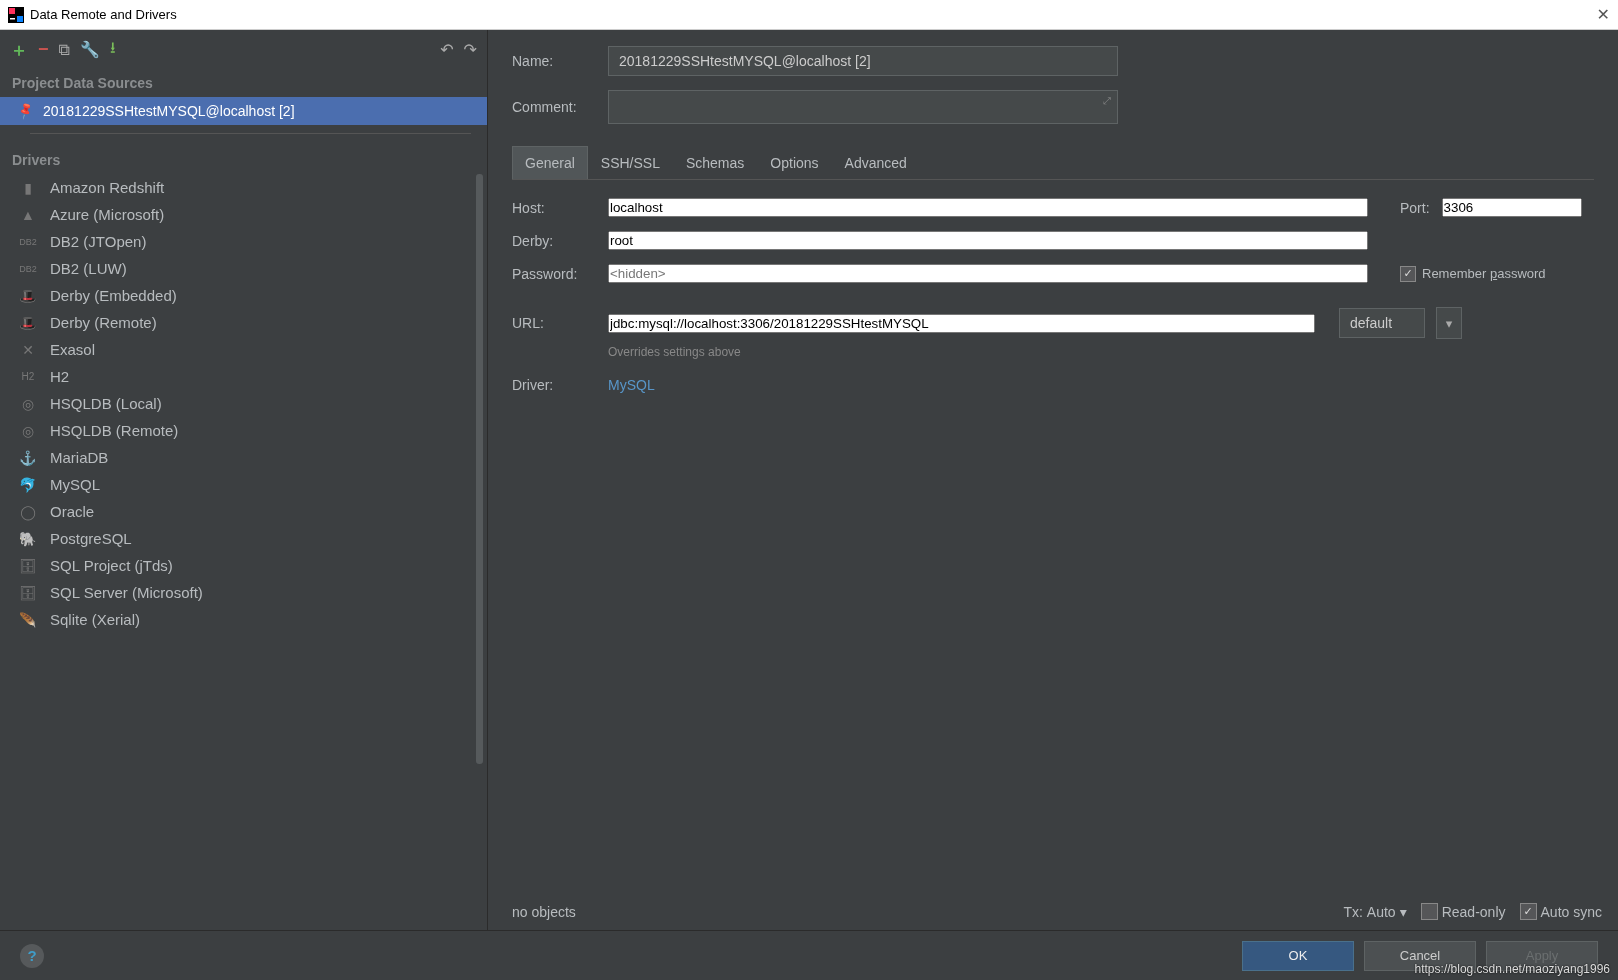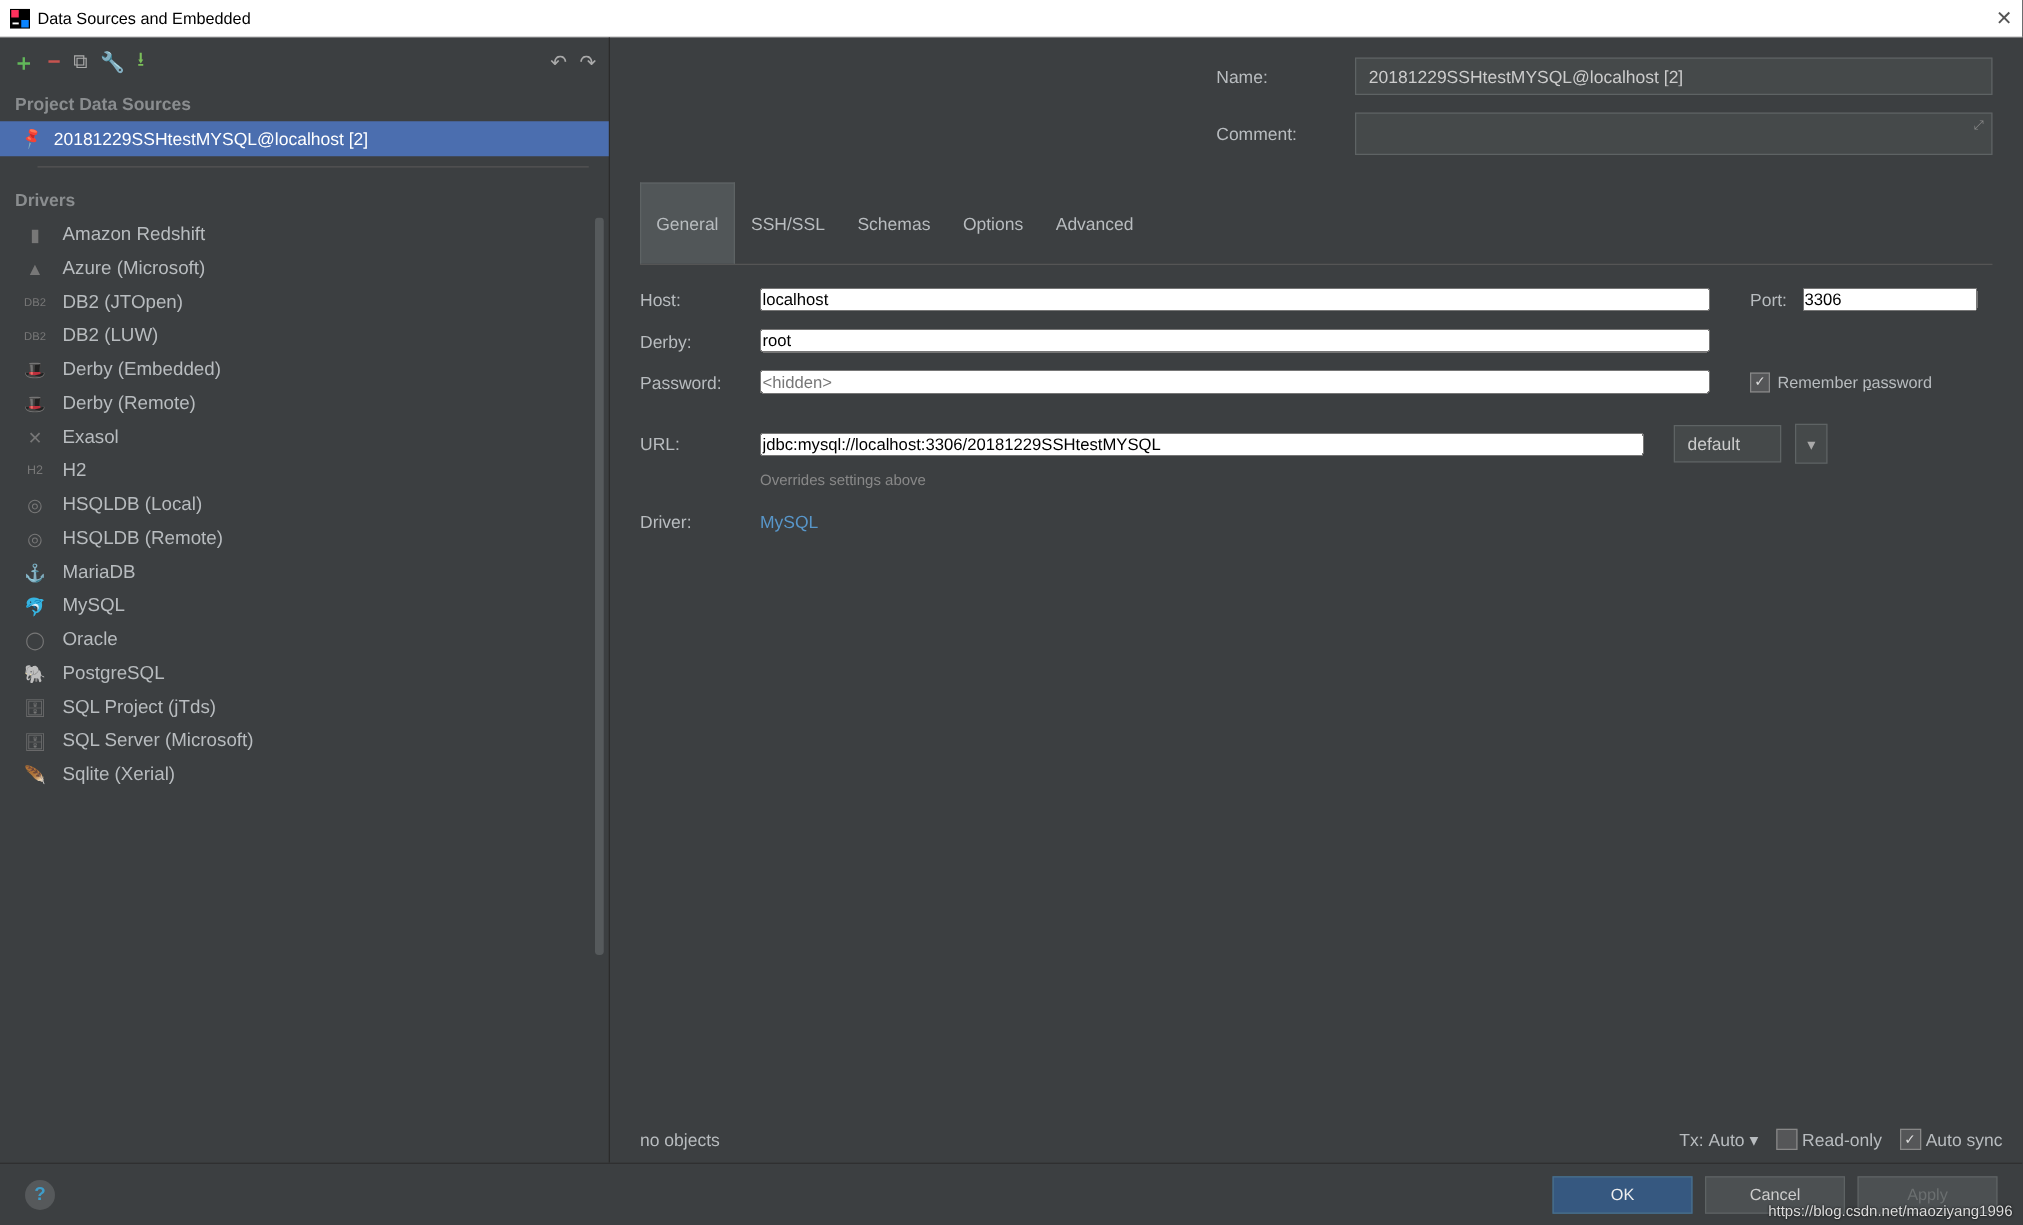--- a/index.html
+++ b/index.html
@@ -24,29 +24,29 @@
   .ds-item .pin { color: #d0d0d0; transform: rotate(-30deg); display: inline-block; font-size: 12px; }
   
   .sep { height: 1px; background: #555; margin: 8px 16px 4px 30px; }
   
   .driver-list { overflow: hidden; flex: 1; position: relative; }
   .driver-item { padding: 5px 18px; display: flex; align-items: center; gap: 12px; color: #b8bcbf; font-size: 15px; }
   .driver-item .icon { width: 20px; text-align: center; color: #777; font-size: 14px; }
   .scrollbar-v { position: absolute; right: 4px; top: 0; width: 7px; height: 78%; background: #565a5c; border-radius: 3px; }
   
   .content { flex: 1; background: #3c3f41; padding: 16px 24px 0 24px; position: relative; display: flex; flex-direction: column; }
-  .form-row { display: flex; align-items: center; margin-bottom: 14px; gap: 27px; justify-content: flex-end; }
+  .form-row { display: flex; align-items: center; margin-bottom: 14px; gap: 12px; }
   .form-row label { width: 84px; color: #b8bcbf; font-size: 14px; }
   .form-row input[type=text], .form-row .textinput { background: #45494a; border: 1px solid #5e6364; color: #ccc; padding: 6px 10px; font-size: 14px; }
   .name-input { width: 510px; }
   .comment-input { width: 510px; height: 34px; position: relative; }
   .expand { position: absolute; right: 6px; top: 4px; color: #888; font-size: 10px; }
   
   .tabs { display: flex; margin-top: 8px; border-bottom: 1px solid #555; }
-  .tab { padding: 24px 12px; color: #b8bcbf; font-size: 14px; border: 1px solid transparent; border-bottom: none; }
+  .tab { padding: 8px 12px; color: #b8bcbf; font-size: 14px; border: 1px solid transparent; border-bottom: none; }
   .tab.active { background: #515658; border-color: #5e6364; }
   
   .conn-area { padding-top: 18px; }
   .conn-row { display: flex; align-items: center; margin-bottom: 14px; gap: 12px; }
   .conn-row label { width: 84px; color: #b8bcbf; font-size: 14px; }
   .host-input { flex: 0 0 760px; }
   .port-label { margin-left: 20px; color: #b8bcbf; font-size: 14px; }
   .port-input { width: 140px; }
   .db-input, .user-input, .pass-input { width: 760px; }
   .pass-input::placeholder { color: #777; }
@@ -88,21 +88,21 @@
 <body>
 
 <div class="titlebar">
   <div class="title-left">
     <svg viewBox="0 0 16 16">
         <rect width="16" height="16" fill="#000"></rect>
         <rect x="1" y="1" width="6" height="6" fill="#fe315d"></rect>
         <rect x="9" y="9" width="6" height="6" fill="#0a84ff"></rect>
         <rect x="2" y="11" width="5" height="1.5" fill="#fff"></rect>
       </svg>
-    <span>Data Sources and Embedded</span>
+    <span>Data Remote and Drivers</span>
   </div>
   <span class="close">✕</span>
 </div>
 
 <div class="main">
   <div class="sidebar">
     <div class="toolbar">
       <span class="add">＋</span>
       <span class="remove">−</span>
       <span>⧉</span>

